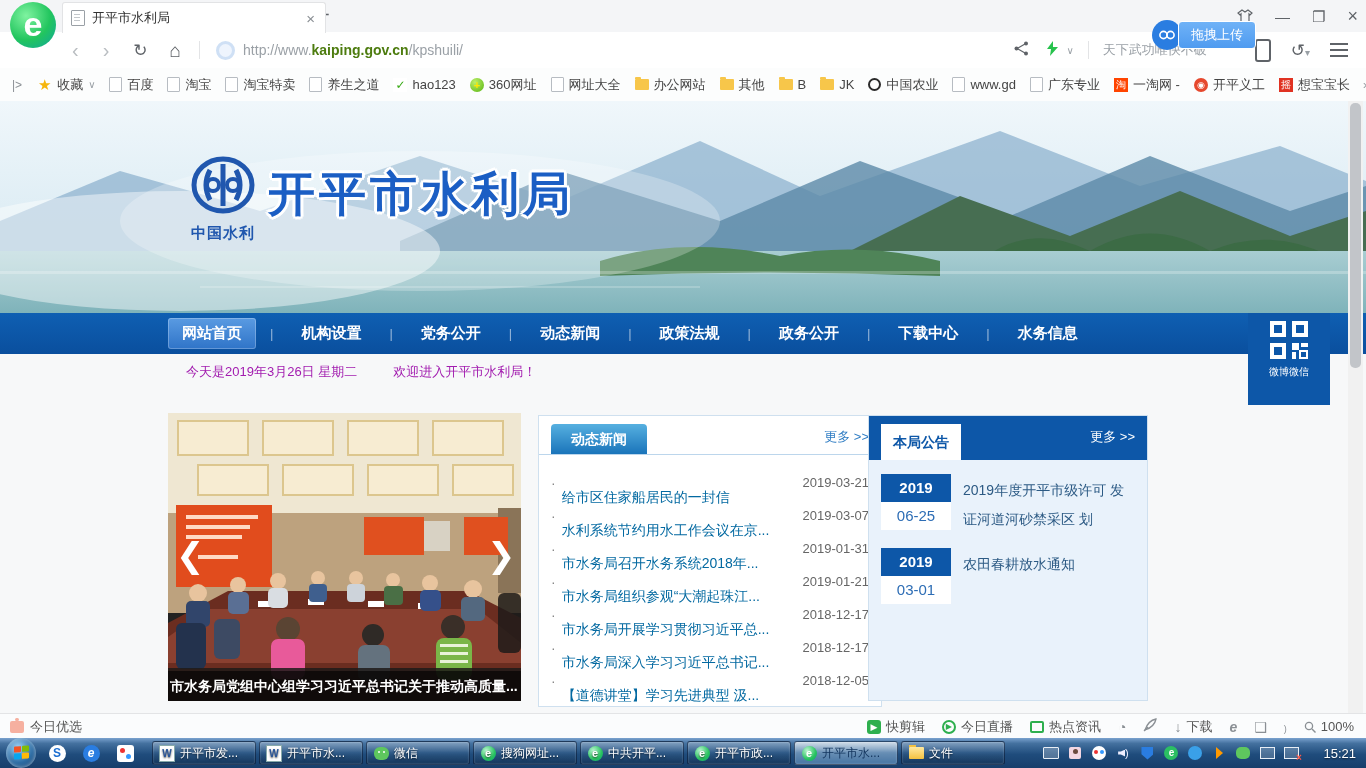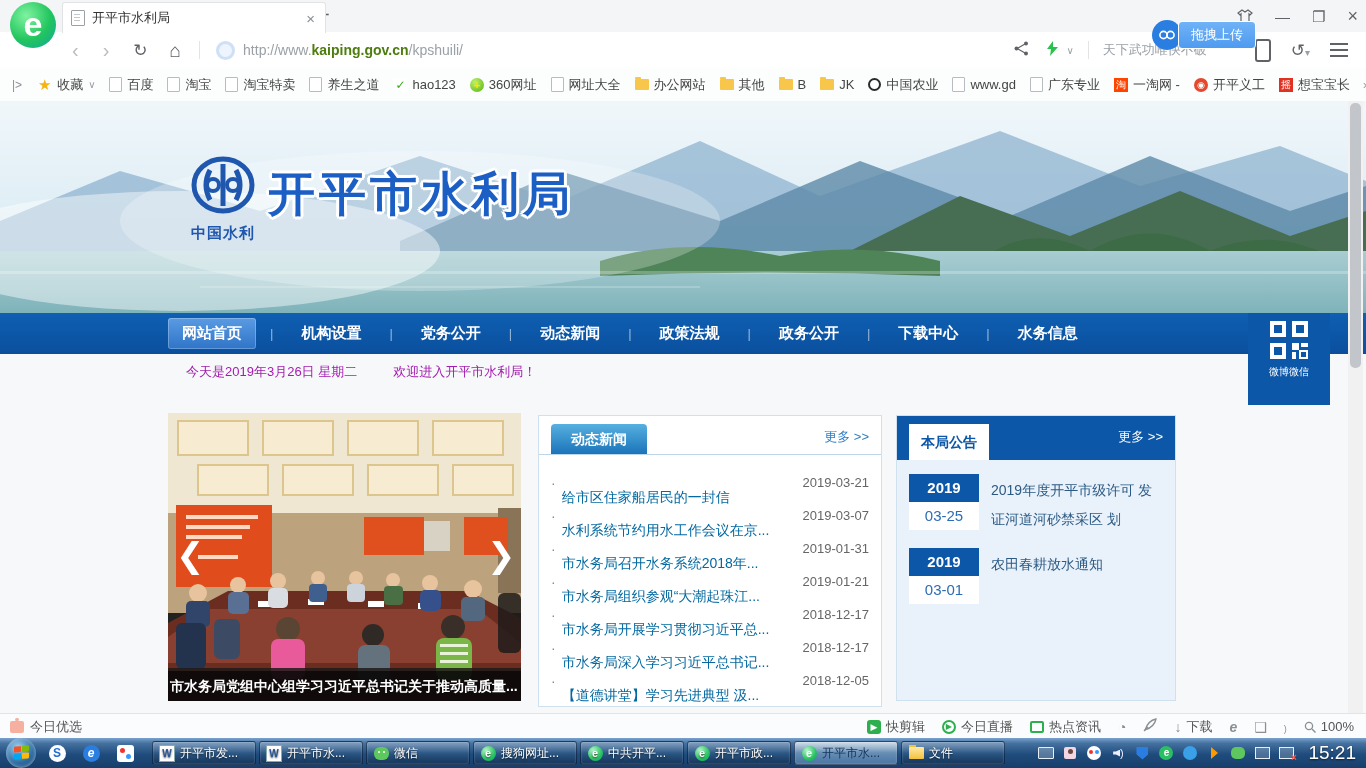--- a/index.html
+++ b/index.html
@@ -92,21 +92,21 @@
     background:linear-gradient(#56b0e0,#1a74ba);color:#fff;font-size:14px;font-weight:bold;text-align:center;line-height:30px;}
   #news-more{position:absolute;right:12px;top:12px;color:#2e7cc3;font-size:13px;}
   #news-rule{position:absolute;left:0;top:38px;width:100%;height:1px;background:#bcd6ec;}
   #news-list{padding:6px 12px 0 12px;}
   .news-row{display:flex;align-items:center;height:33px;font-size:14px;}
   .news-dot{color:#888;margin-right:6px;}
   .news-title{flex:1;color:#0369a1;white-space:nowrap;overflow:hidden;text-overflow:ellipsis;margin-top:30px;}
   .news-date{color:#666;font-size:13px;margin-left:10px;}
 
   
-  #notice{left:896px;top:314px;width:280px;height:286px;background:#e9f2fb;border:1px solid #cfe0ef;box-sizing:border-box;}
+  #notice{left:868px;top:314px;width:280px;height:286px;background:#e9f2fb;border:1px solid #cfe0ef;box-sizing:border-box;}
   #notice-head{position:relative;height:44px;background:#0d57a8;}
   #notice-tab{position:absolute;left:12px;top:8px;width:80px;height:36px;background:#fff;color:#0d57a8;font-size:14px;font-weight:bold;text-align:center;line-height:36px;}
   #notice-more{position:absolute;right:12px;top:12px;color:#fff;font-size:13px;}
   #notice-list{padding:14px 12px 0 12px;}
   .not-row{display:flex;margin-bottom:14px;}
   .not-date{width:70px;flex:0 0 auto;text-align:center;}
   .not-year{background:#0d57a8;color:#fff;font-weight:bold;font-size:15px;height:28px;line-height:28px;}
   .not-day{background:#fff;color:#2d6db5;font-size:15px;height:28px;line-height:28px;}
   .not-title{margin-left:12px;color:#2c5a84;font-size:14px;line-height:29px;padding-top:2px;}
 
@@ -163,21 +163,21 @@
   .tr-ball:before{content:"";position:absolute;left:2px;top:4px;width:4px;height:4px;border-radius:50%;background:#e33;}
   .tr-ball:after{content:"";position:absolute;right:2px;top:4px;width:4px;height:4px;border-radius:50%;background:#39f;}
   .tr-shield{width:12px;height:13px;background:#2a7de1;clip-path:polygon(0 0,100% 0,100% 60%,50% 100%,0 60%);}
   .tr-e{width:14px;height:14px;border-radius:50%;background:#2bbf63;color:#fff;font-size:10px;font-weight:bold;line-height:14px;text-align:center;}
   .tr-blue{width:14px;height:14px;border-radius:50%;background:#3aa0e8;}
   .tr-tri{width:0;height:0;border-left:7px solid #f90;border-top:6px solid transparent;border-bottom:6px solid transparent;position:relative;}
   .tr-wechat{width:14px;height:12px;background:#5ec75e;border-radius:5px;}
   .tr-net{width:13px;height:10px;border:1px solid #e8eef5;background:rgba(255,255,255,.2);}
   .tr-netx{width:13px;height:10px;border:1px solid #e8eef5;background:rgba(255,255,255,.2);position:relative;}
   .tr-netx:after{content:"×";position:absolute;right:-4px;bottom:-5px;color:#ff5a4a;font-size:10px;font-weight:bold;}
-  #clock{color:#fff;font-size:19px;margin-left:6px;text-shadow:0 1px 2px rgba(0,0,0,.6);}
+  #clock{color:#fff;font-size:13px;margin-left:16px;text-shadow:0 1px 2px rgba(0,0,0,.6);}
 </style>
 </head>
 <body>
 
 <div id="screen">
 
   <div class="abs" id="titlebar"></div>
   <div class="abs" id="browser-logo">e</div>
   <div class="abs" id="tab">
     <span class="doc-ico"></span>
@@ -523,21 +523,21 @@
 
     <div class="abs" id="notice">
       <div id="notice-head">
         <div id="notice-tab">本局公告</div>
         <div id="notice-more">更多 &gt;&gt;</div>
       </div>
       <div id="notice-list">
           <div class="not-row">
             <div class="not-date">
               <div class="not-year">2019</div>
-              <div class="not-day">03-25</div>
+              <div class="not-day">06-25</div>
             </div>
             <div class="not-title">2019年度开平市级许可 发证河道河砂禁采区 划</div>
           </div>
           <div class="not-row">
             <div class="not-date">
               <div class="not-year">2019</div>
               <div class="not-day">03-01</div>
             </div>
             <div class="not-title">农田春耕放水通知</div>
           </div>

